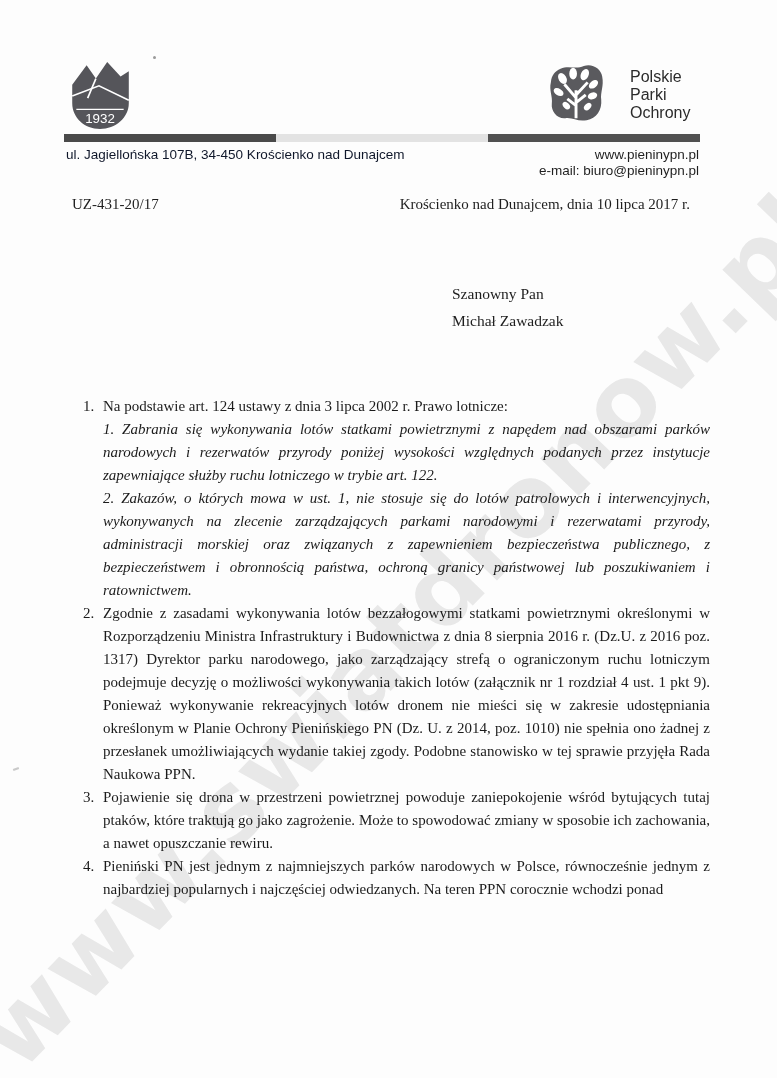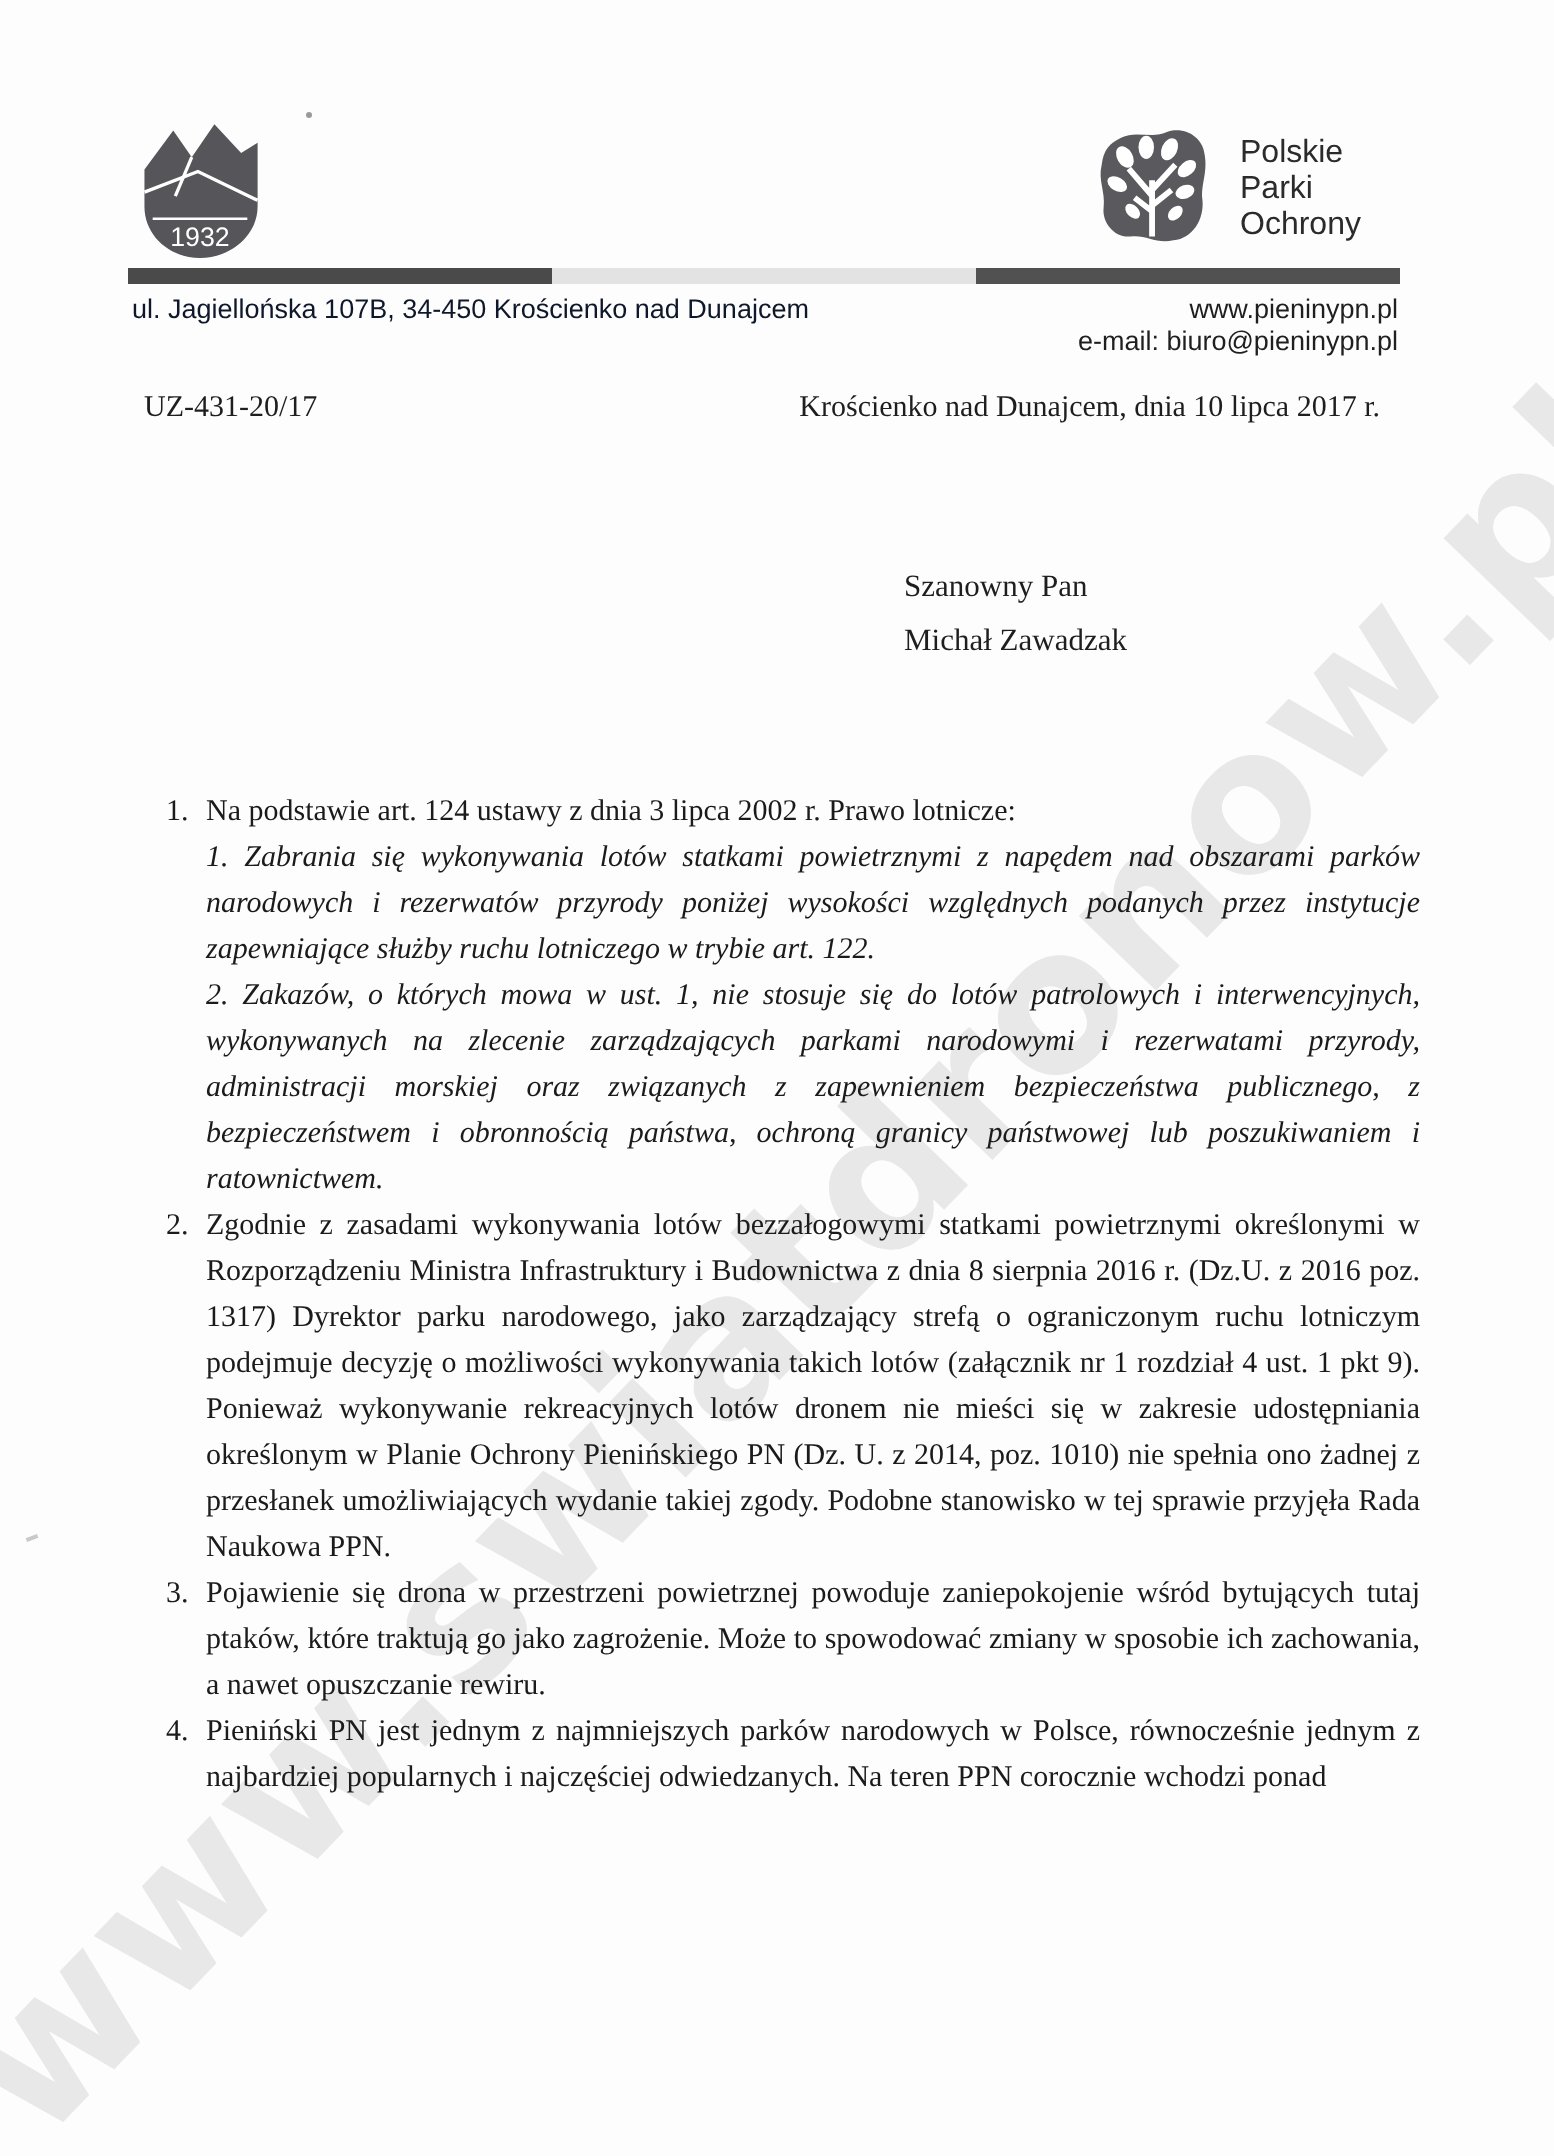--- a/index.html
+++ b/index.html
@@ -32,21 +32,21 @@
   .content{position:relative;z-index:1;}
   
   .logo-left{position:absolute;left:64px;top:58px;display:flex;}
   .logo-left .name{
     margin-left:13px;margin-top:10px;
     font-family:"Liberation Sans", sans-serif;
     font-size:21px;line-height:24px;color:#262626;
   }
   .logo-right{position:absolute;left:546px;top:63px;display:flex;}
   .logo-right .name{
-    margin-left:12px;margin-top:5px;
+    margin-left:22px;margin-top:5px;
     font-family:"Liberation Sans", sans-serif;
     font-size:16px;line-height:18px;color:#2b2b2b;
   }
   .bar{position:absolute;left:64px;top:134px;width:636px;height:8px;display:flex;}
   .bar .seg{flex:1;}
   .addr{
     position:absolute;left:66px;top:147px;
     font-family:"Liberation Sans", sans-serif;
     font-size:13.5px;line-height:16px;color:#0f172a;
   }

